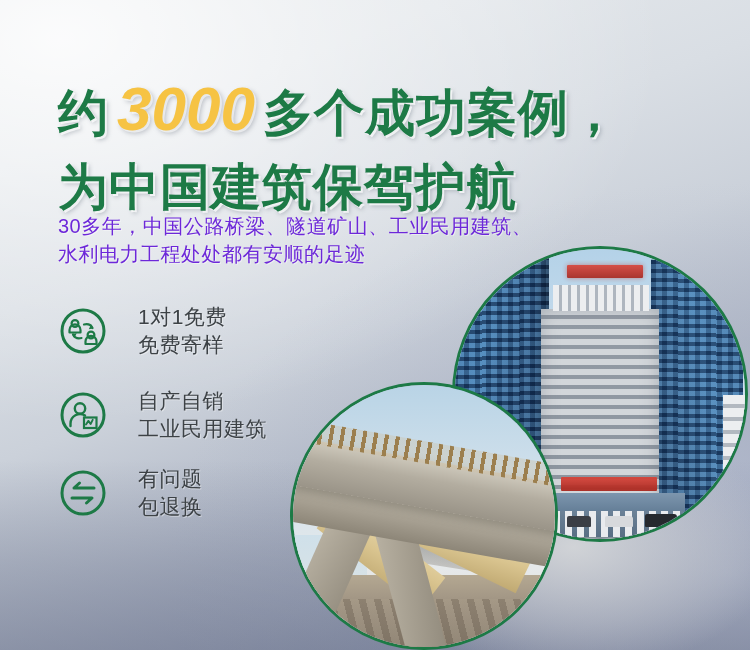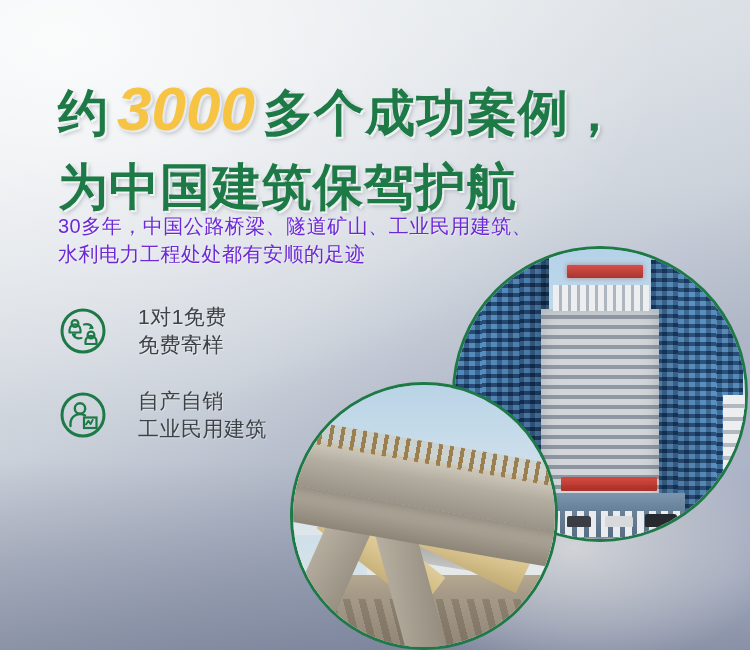--- a/index.html
+++ b/index.html
@@ -315,15 +315,28 @@
           <rect x="26" y="27.5" width="12.5" height="10.5" fill="none" stroke="#1d7a46" stroke-width="2.2"></rect>
           <path d="M28 34.5 l2.4 -3.6 l2.2 3.1 l2.1 -4.2" fill="none" stroke="#1d7a46" stroke-width="1.9" stroke-linecap="round" stroke-linejoin="round"></path>
         </svg>
       </div>
       <div class="feat-text">
         <span class="l2">自产自销</span>
         <span class="l2">工业民用建筑</span>
       </div>
     </div>
 
+    <div class="feat">
+      <div class="feat-icon">
+        <svg width="50" height="50" viewBox="0 0 50 50">
+          <circle cx="25" cy="25" r="21" fill="none" stroke="#1d7a46" stroke-width="3"></circle>
+          <path d="M36 20 H16 l5.5 -5" fill="none" stroke="#1d7a46" stroke-width="3" stroke-linecap="round" stroke-linejoin="round"></path>
+          <path d="M14 30 H34 l-5.5 5" fill="none" stroke="#1d7a46" stroke-width="3" stroke-linecap="round" stroke-linejoin="round"></path>
+        </svg>
+      </div>
+      <div class="feat-text">
+        <span class="l2">有问题</span>
+        <span class="l2">包退换</span>
+      </div>
+    </div>
 
   </div>
 </div>
 
 </body></html>

